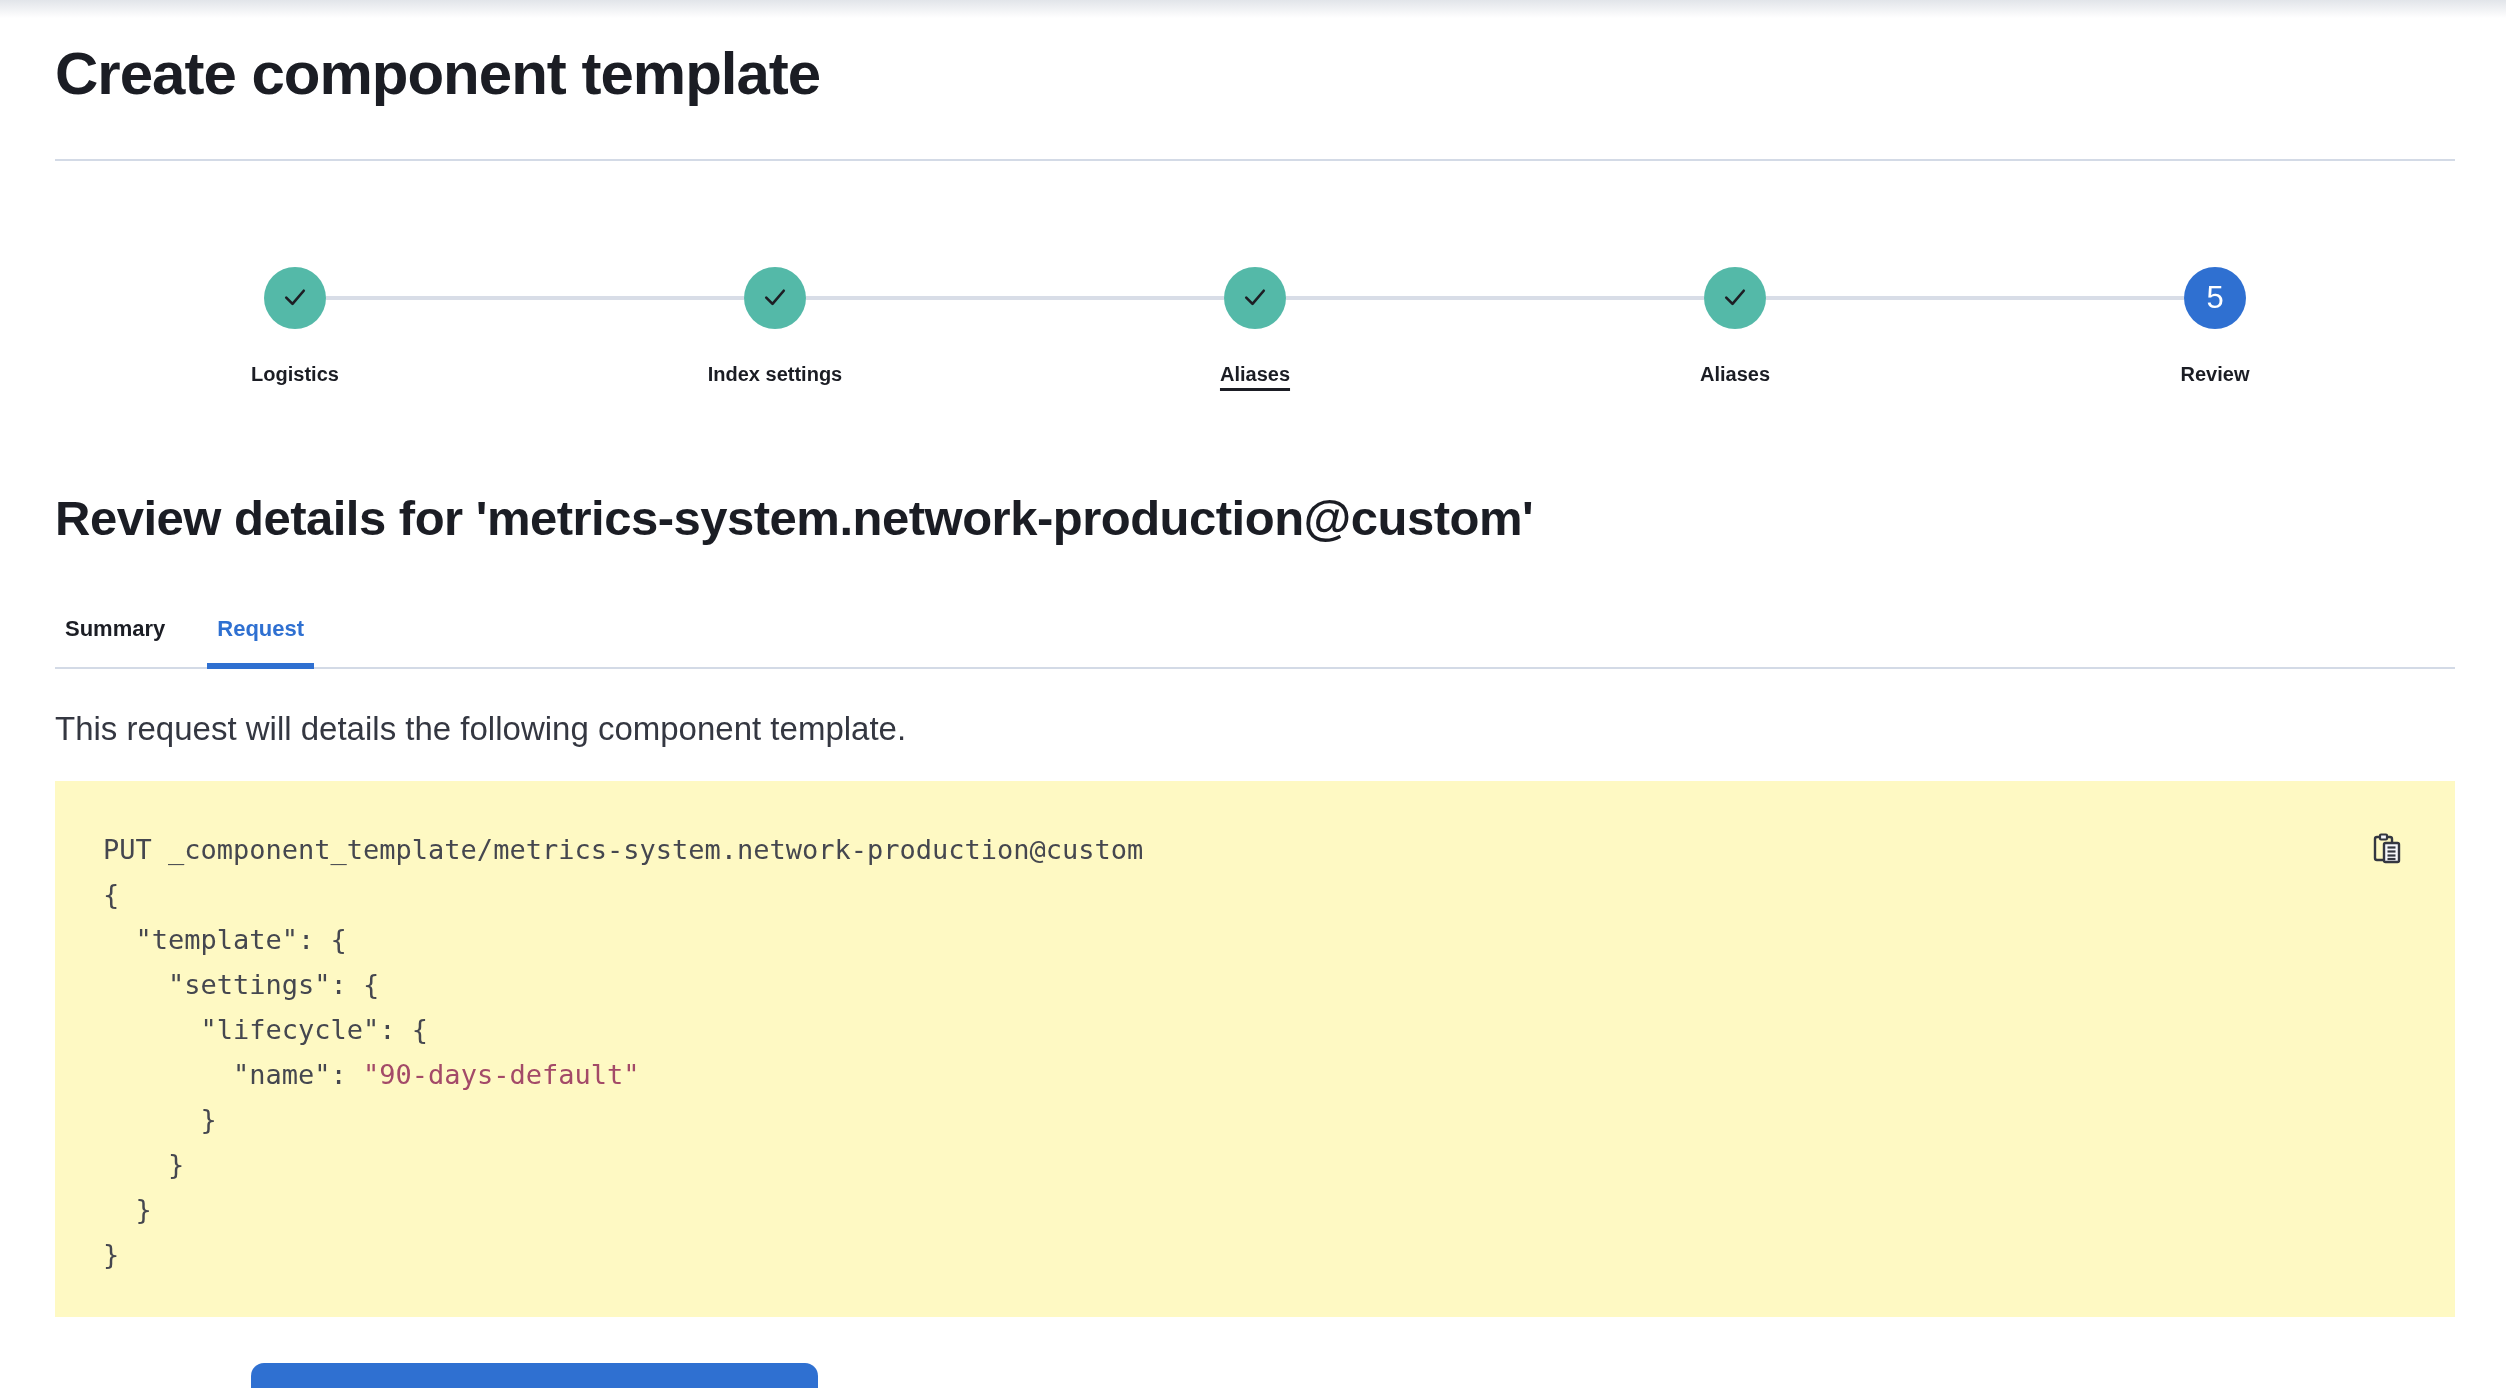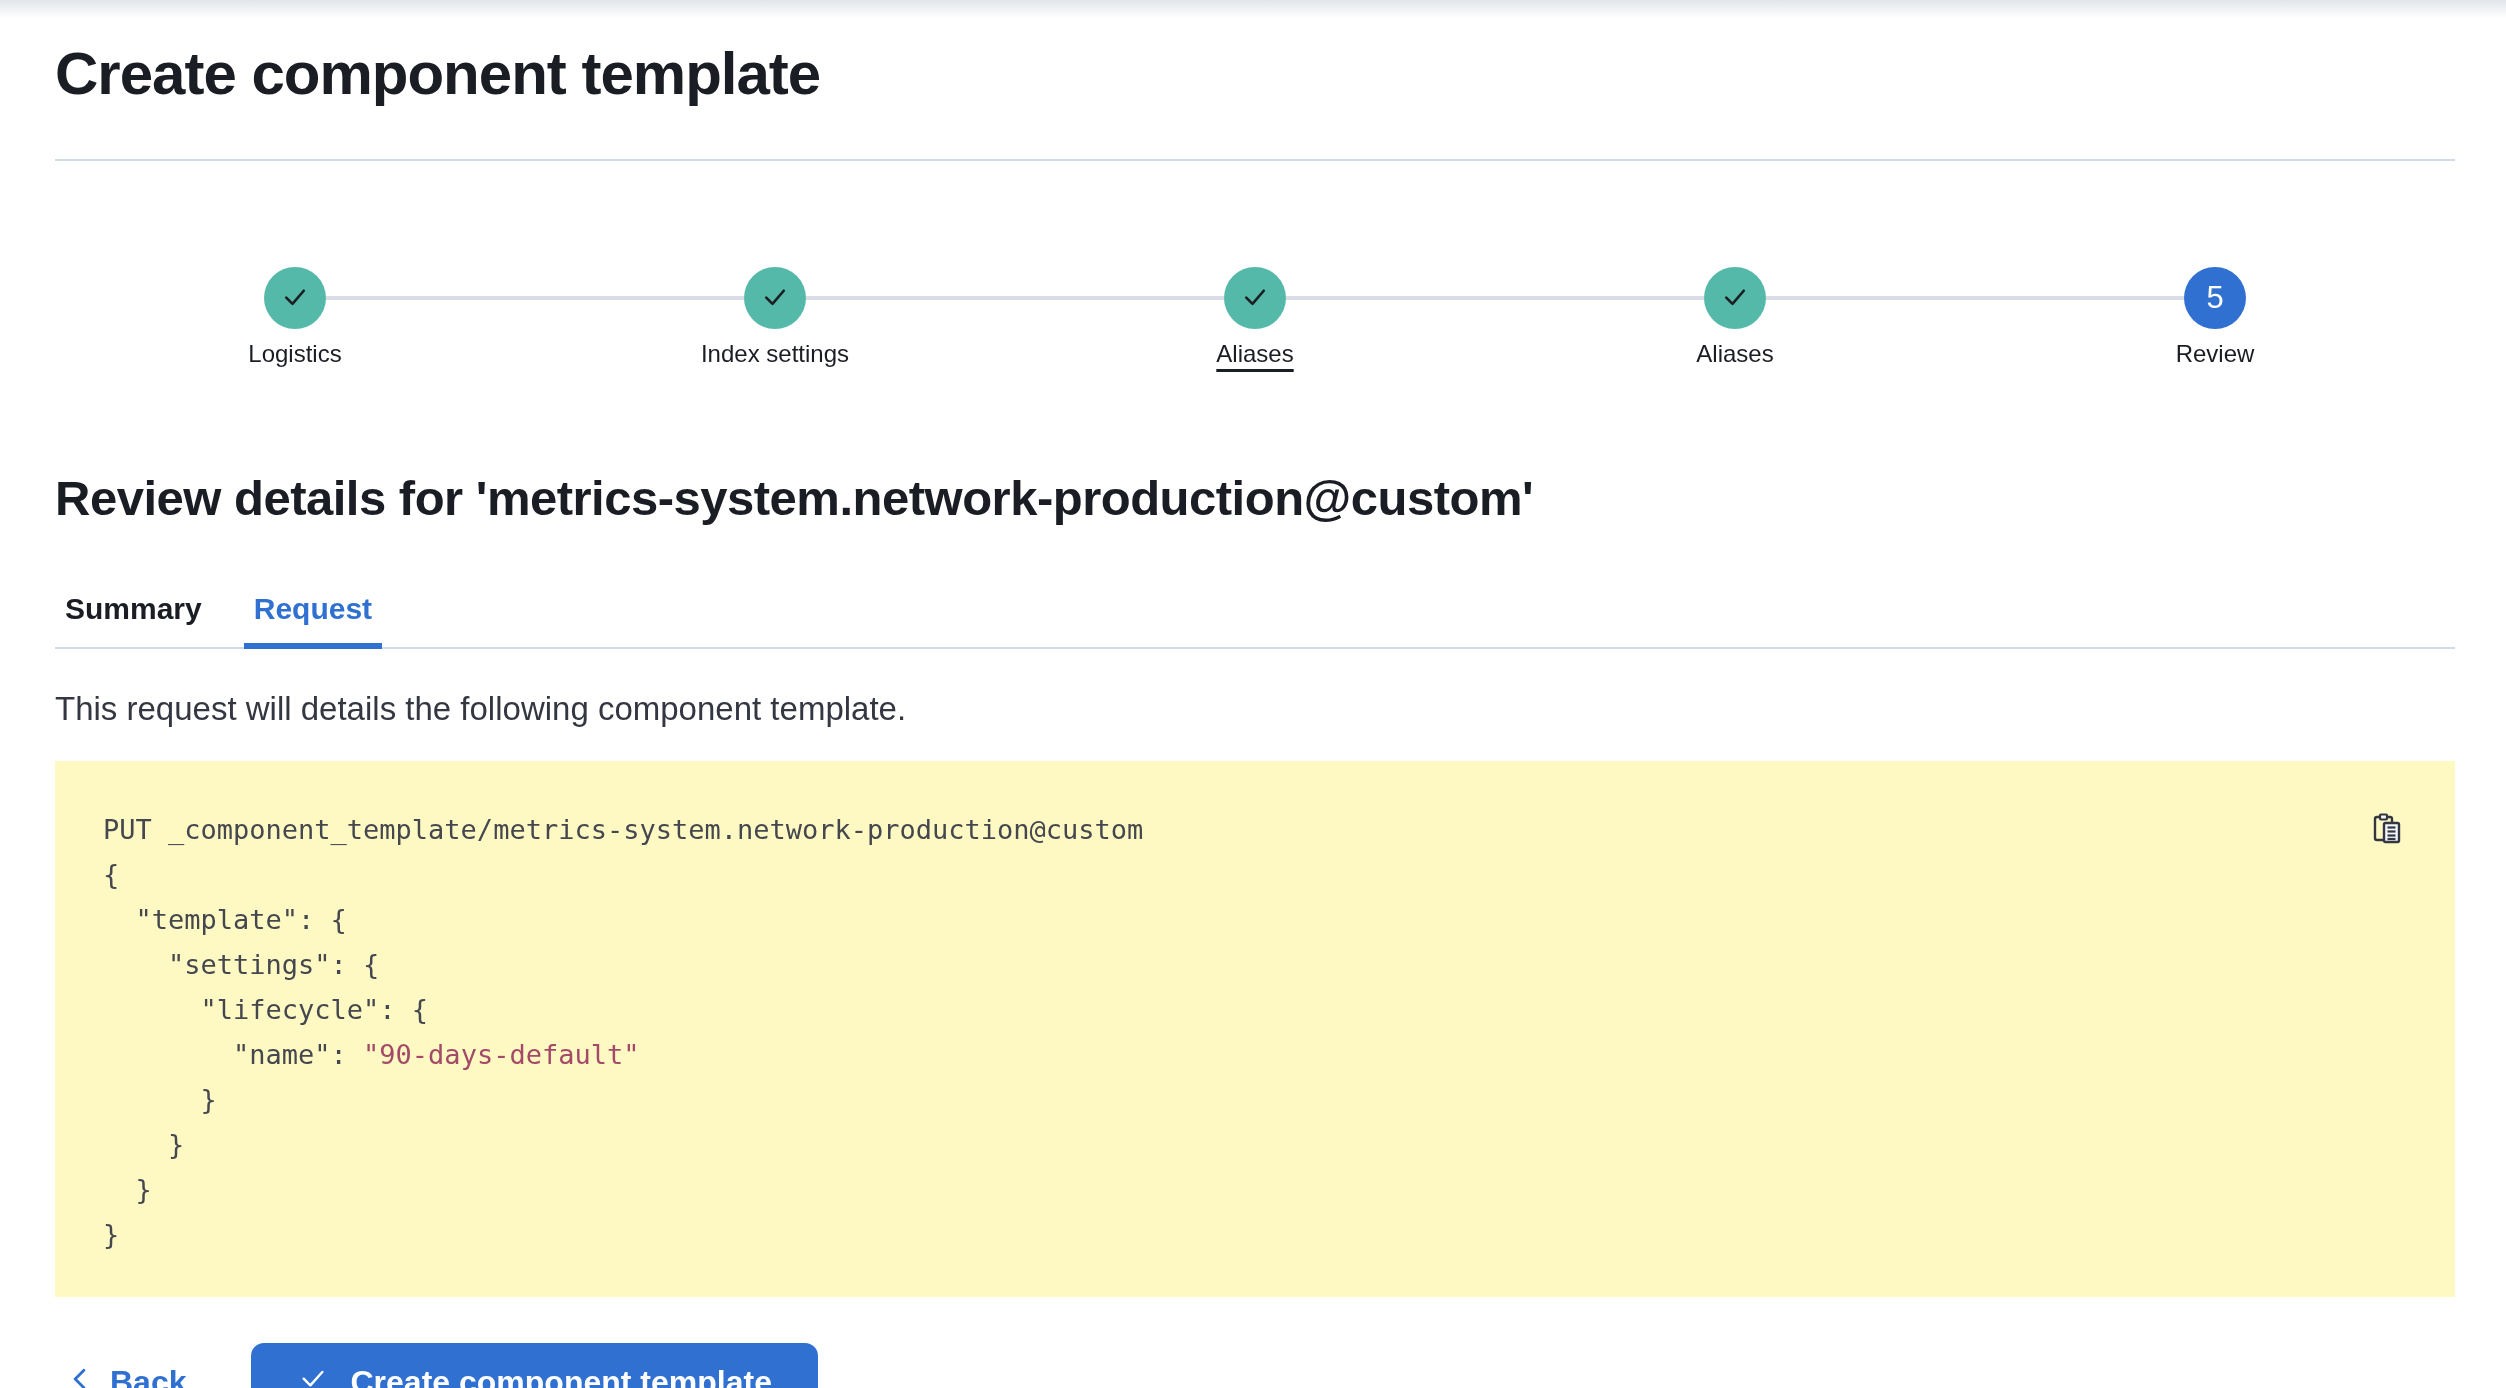--- a/index.html
+++ b/index.html
@@ -26,40 +26,40 @@
   .stepper { margin-top: 106px; position: relative; }
   .steps-row { display: flex; }
   .step { width: 20%; display: flex; flex-direction: column; align-items: center; cursor: pointer; background: none; border: none; font-family: inherit; }
   .step-circle {
     width: 62px; height: 62px; border-radius: 50%;
     display: flex; align-items: center; justify-content: center;
     position: relative; z-index: 2;
   }
   .step-circle.complete { background: #54b9a8; }
   .step-circle.current { background: #2f70d1; color: #ffffff; font-size: 31px; font-weight: 500; }
-  .step-label { margin-top: 6px; font-size: 24px; font-weight: 400; color: #1b1d24; line-height: 38px; }
+  .step-label { margin-top: 26px; font-size: 20px; font-weight: 700; color: #1b1d24; line-height: 38px; }
   .step-label.underlined { text-decoration: underline; text-decoration-thickness: 3px; text-underline-offset: 7px; }
   .connector { position: absolute; top: 29px; height: 4px; background: #d8dde7; z-index: 1; }
   .connector.c1 { left: calc(10% + 31px); width: calc(20% - 62px); }
   .connector.c2 { left: calc(30% + 31px); width: calc(20% - 62px); }
   .connector.c3 { left: calc(50% + 31px); width: calc(20% - 62px); }
   .connector.c4 { left: calc(70% + 31px); width: calc(20% - 62px); }
 
   
   h2.review-heading {
     margin-top: 94px;
     font-size: 49px; line-height: 62px; font-weight: 700;
     letter-spacing: -0.5px; color: #1b1d24;
   }
 
   
   .tabs { margin-top: 62px; display: flex; gap: 32px; border-bottom: 2px solid #d3dae6; }
   .tab {
     background: none; border: none; cursor: pointer; font-family: inherit;
-    padding: 0 10px 20px 10px; font-size: 30px; font-weight: 700;
+    padding: 0 10px 20px 10px; font-size: 22px; font-weight: 700;
     color: #1b1d24; position: relative; line-height: 36px;
   }
   .tab.active { color: #2f70d1; }
   .tab.active::after {
     content: ""; position: absolute; left: 0; right: 0; bottom: -2px;
     height: 6px; background: #2f70d1;
   }
 
   .request-desc { margin-top: 38px; font-size: 33px; line-height: 44px; color: #343741; }
 

